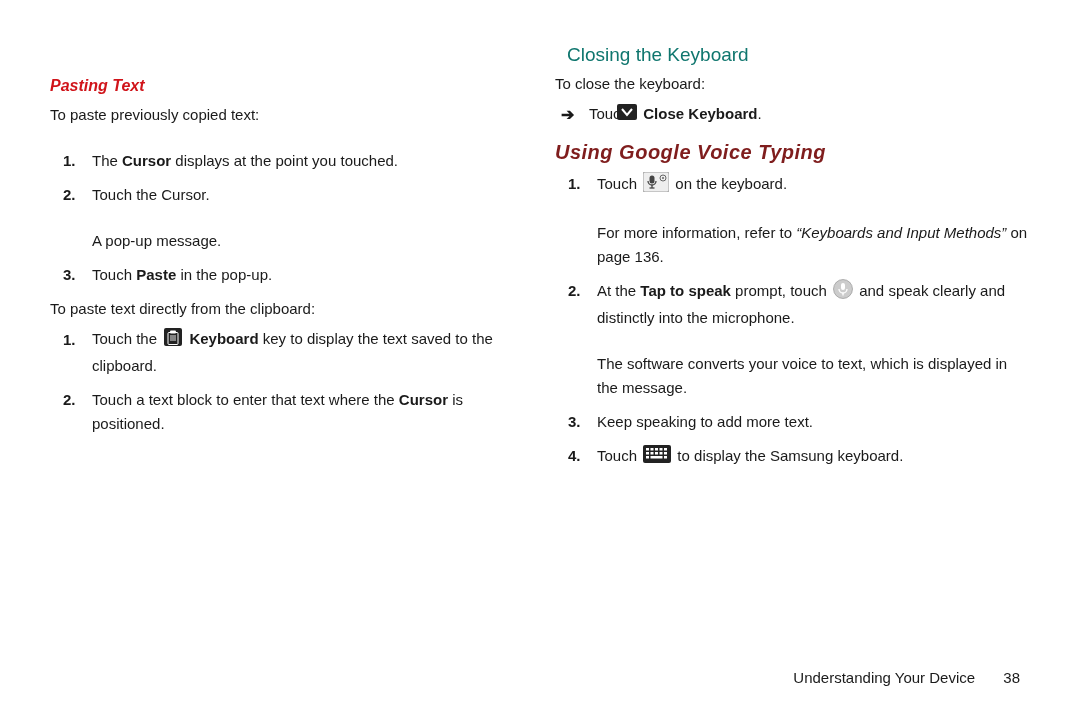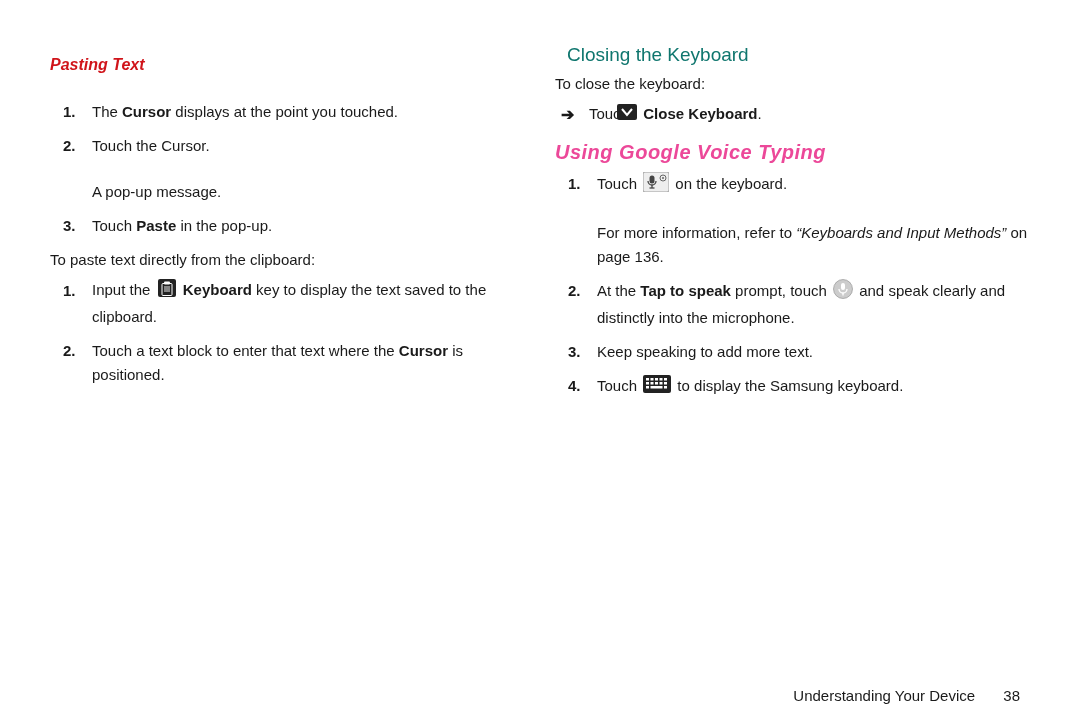--- a/index.html
+++ b/index.html
@@ -60,54 +60,55 @@
     font-size: 16px;
     vertical-align: -1px;
   }
   .icon {
     display: inline-block;
     vertical-align: middle;
     margin: 0 2px;
   }
   .footer {
     position: absolute;
-    bottom: 12px;
+    bottom: 30px;
     right: 60px;
     font-size: 15px;
     color: #1a1a1a;
   }
   .footer .pn { margin-left: 24px; }
   .bullet-line { padding-left: 30px; text-indent: -18px; margin: 4px 0 8px 12px;}
   svg { display: inline-block; }
 </style>
 </head>
 <body>
 
 <div class="columns">
 
   <div class="col">
     <div class="heading-red">Pasting Text</div>
+    <p>To paste previously copied text:</p>
     <ol>
       <li>
         <div class="indent-sub">
           <span>The </span><strong>Cursor</strong><span> displays at the point you touched.</span>
         </div>
       </li>
       <li>
         <span>Touch the Cursor.</span>
         <div class="indent-sub">A pop-up message.</div>
       </li>
       <li>
         <span>Touch </span><strong>Paste</strong><span> in the pop-up.</span>
       </li>
     </ol>
     <p>To paste text directly from the clipboard:</p>
     <ol>
       <li>
-        <span>Input the </span><span class="icon">
+        <span>Touch the </span><span class="icon">
           <svg width="20" height="20" viewBox="0 0 20 20">
             <rect x="1" y="1" width="18" height="18" rx="2" fill="#222"></rect>
             <rect x="5" y="5.5" width="10" height="12" rx="1" fill="#222" stroke="#fff" stroke-width="1"></rect>
             <rect x="7" y="3.5" width="6" height="3" rx="1" fill="#fff"></rect>
             <line x1="7" y1="9" x2="13" y2="9" stroke="#fff" stroke-width="0.9"></line>
             <line x1="7" y1="11" x2="13" y2="11" stroke="#fff" stroke-width="0.9"></line>
             <line x1="7" y1="13" x2="13" y2="13" stroke="#fff" stroke-width="0.9"></line>
           </svg>
         </span>
         <strong>Keyboard</strong><span> key to display the text saved to the clipboard.</span>
@@ -125,21 +126,21 @@
       <span class="arrow">➔</span>
       <span>Touch </span><span class="icon">
         <svg width="20" height="16" viewBox="0 0 20 16">
           <rect x="0" y="0" width="20" height="16" rx="2" fill="#222"></rect>
           <path d="M5 5 L10 11 L15 5" fill="none" stroke="#fff" stroke-width="2"></path>
         </svg>
       </span>
       <strong>Close Keyboard</strong><span>.</span>
     </div>
 
-    <div class="heading-section-italic-blue" style="color:#ec4899;">Using Google Voice Typing</div>
+    <div class="heading-section-italic-blue" style="color:#7f1d1d;">Using Google Voice Typing</div>
     <ol>
       <li>
         <span>Touch </span><span class="icon">
           <svg width="26" height="20" viewBox="0 0 26 20">
             <rect x="0" y="0" width="26" height="20" rx="2" fill="#eee" stroke="#888" stroke-width="0.8"></rect>
             <rect x="6.5" y="3.5" width="5" height="8" rx="2.5" fill="#444"></rect>
             <path d="M5 9 a4 4 0 0 0 8 0" fill="none" stroke="#444" stroke-width="1.3"></path>
             <line x1="9" y1="13" x2="9" y2="16" stroke="#444" stroke-width="1.3"></line>
             <line x1="6.5" y1="16" x2="11.5" y2="16" stroke="#444" stroke-width="1.3"></line>
             <circle cx="20" cy="6" r="3" fill="none" stroke="#666" stroke-width="1"></circle>
@@ -152,20 +153,21 @@
       </li>
       <li>
         <span>At the </span><strong>Tap to speak</strong><span> prompt, touch </span><span class="icon">
           <svg width="20" height="20" viewBox="0 0 20 20">
             <circle cx="10" cy="10" r="9.5" fill="#ccc" stroke="#888" stroke-width="0.6"></circle>
             <rect x="8" y="4" width="4" height="7" rx="2" fill="#fff"></rect>
             <path d="M6 10 a4 4 0 0 0 8 0" fill="none" stroke="#fff" stroke-width="1.3"></path>
             <line x1="10" y1="14" x2="10" y2="16.5" stroke="#fff" stroke-width="1.3"></line>
           </svg>
         </span><span> and speak clearly and distinctly into the microphone.</span>
+        <div class="indent-sub">The software converts your voice to text, which is displayed in the message.</div>
       </li>
       <li>Keep speaking to add more text.</li>
       <li>
         <span>Touch </span><span class="icon">
           <svg width="28" height="18" viewBox="0 0 28 18">
             <rect x="0" y="0" width="28" height="18" rx="2" fill="#222"></rect>
             <g fill="#fff">
               <rect x="3" y="3" width="3" height="2.5"></rect>
                 <rect x="7.5" y="3" width="3" height="2.5"></rect>
                 <rect x="12" y="3" width="3" height="2.5"></rect>

